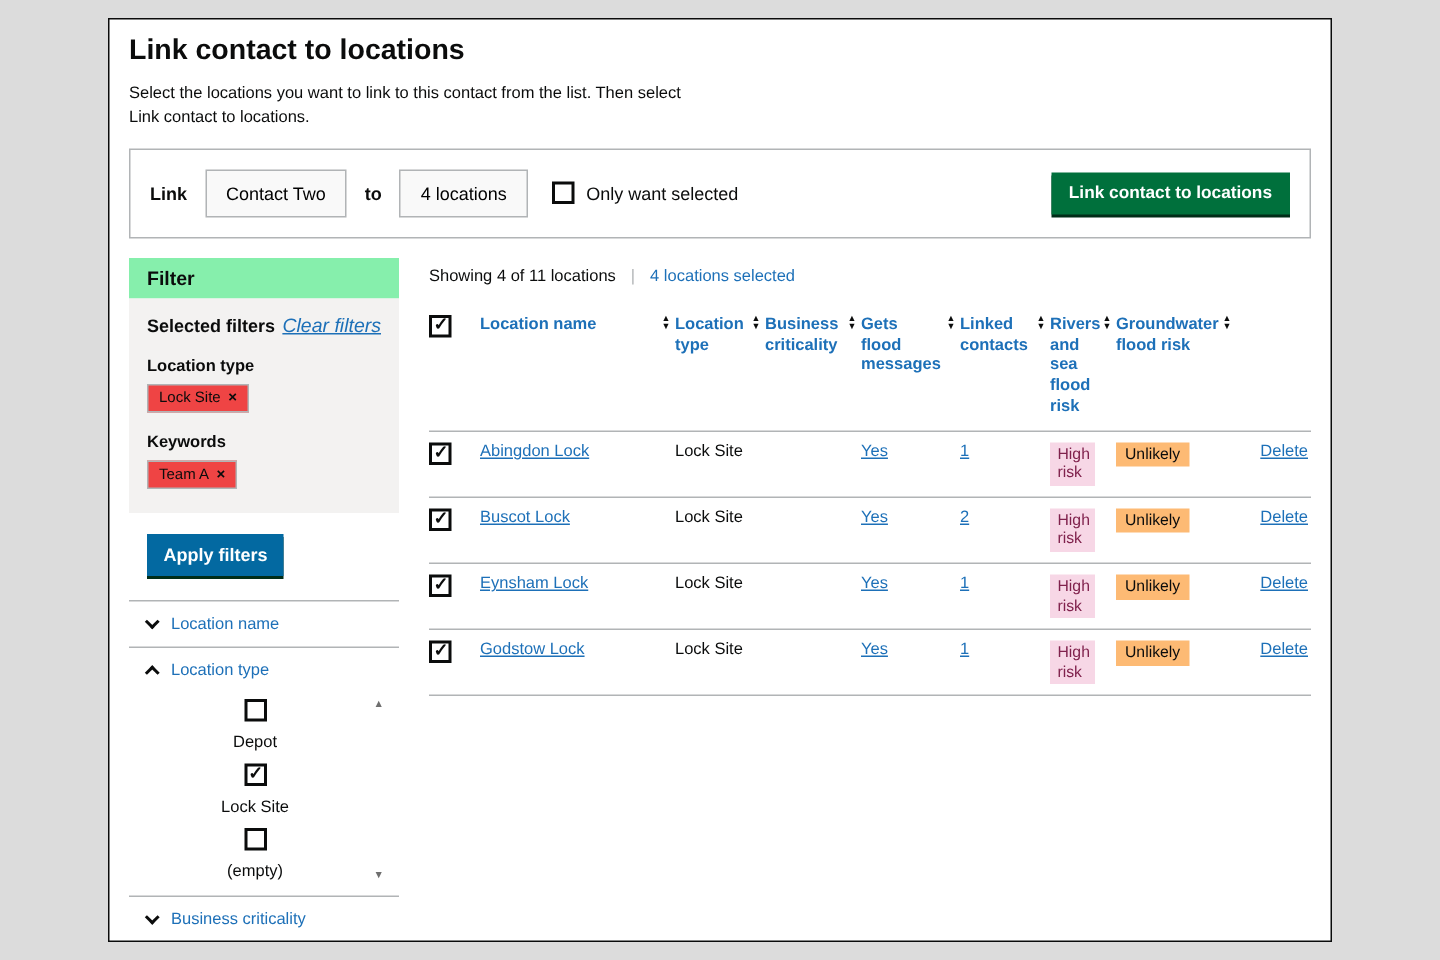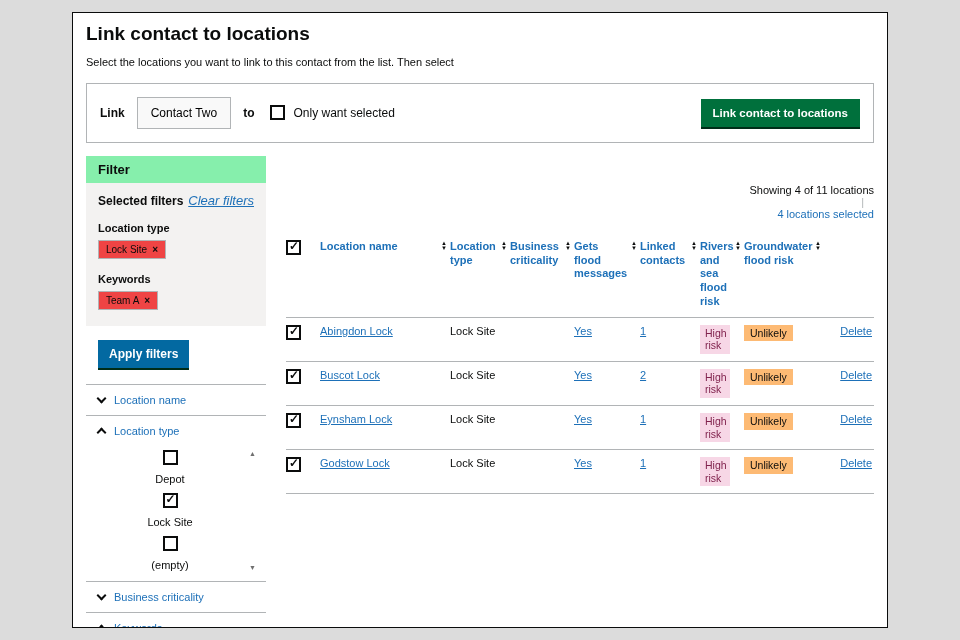--- a/index.html
+++ b/index.html
@@ -99,21 +99,21 @@
   .content { flex:1; min-width:0; }
   .tools { display:flex; gap:10px; }
   .btn-sec {
     background:#f3f2f1; border:1px solid #b1b4b6;
     box-shadow:0 2px 0 #9a9a9a;
     font-family:inherit; font-size:11.5px; color:#0b0c0c;
     padding:5px 10px; cursor:pointer;
     display:flex; align-items:center; gap:6px;
   }
   .caret { font-size:9px; }
-  .status { margin-top:28px; font-size:11px; display:flex; align-items:flex-end;flex-direction:column; }
+  .status { margin-top:6px; font-size:11px; display:flex; align-items:flex-start; }
   .status .sep { color:#b1b4b6; margin:0 10px; }
   .status .sel { color:#1d70b8; }
 
   table { border-collapse:collapse; width:100%; margin-top:12px; table-layout:fixed; }
   th, td {
     border-bottom:1px solid #b1b4b6;
     text-align:left; vertical-align:top;
     font-size:11px; padding:8px 8px 8px 0;
   }
   th { color:#1d70b8; font-weight:700; position:relative; padding-right:14px; line-height:1.25; }
@@ -138,26 +138,28 @@
 </style>
 </head>
 <body>
 
 <div class="card">
 
   <h1 class="page-title">Link contact to locations</h1>
 
   <div class="intro">
     <div>Select the locations you want to link to this contact from the list. Then select</div>
+    <div>Link contact to locations.</div>
   </div>
 
   <div class="linkbar">
     <span class="bold-lbl">Link</span>
     <button class="pick-btn">Contact Two</button>
     <span class="bold-lbl to-lbl">to</span>
+    <button class="pick-btn">4 locations</button>
     <label class="only-sel">
       <span class="cb"></span>
       <span>Only want selected</span>
     </label>
     <button class="btn-green">Link contact to locations</button>
   </div>
 
   <div class="main">
 
     <div class="filter">

